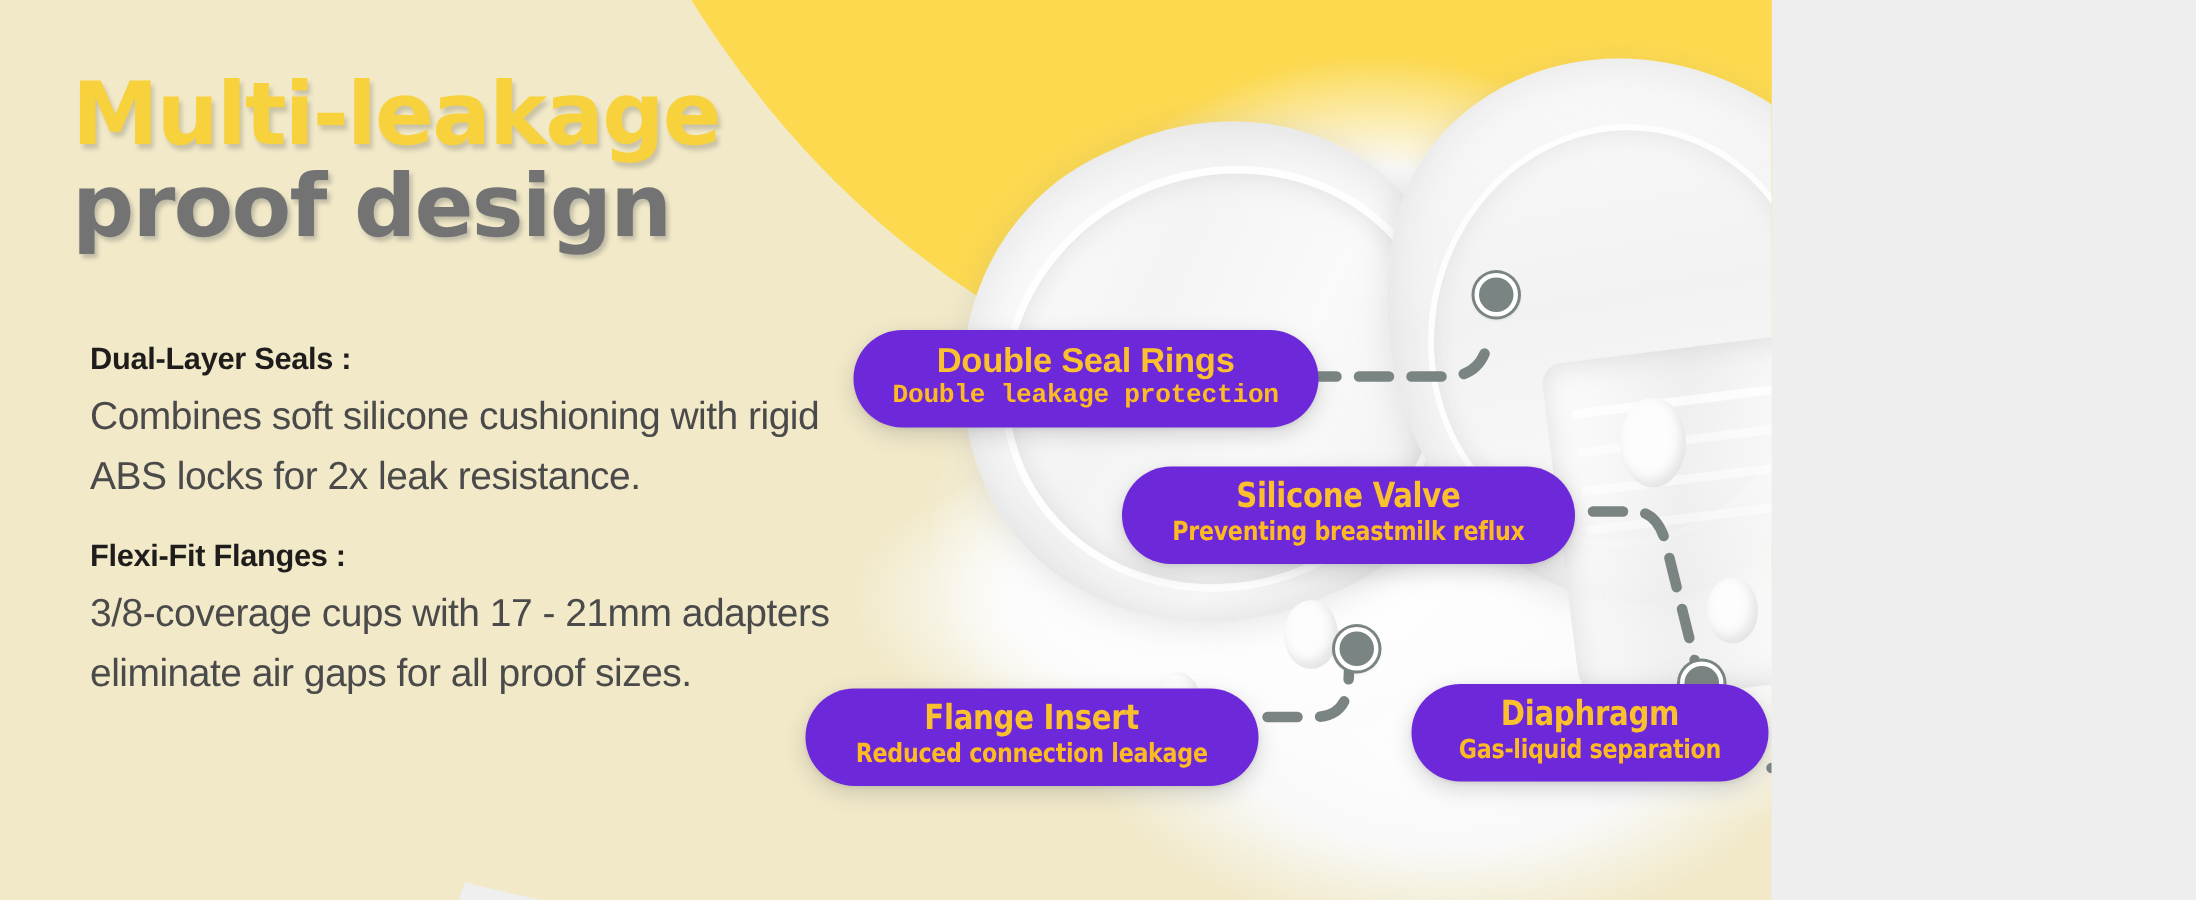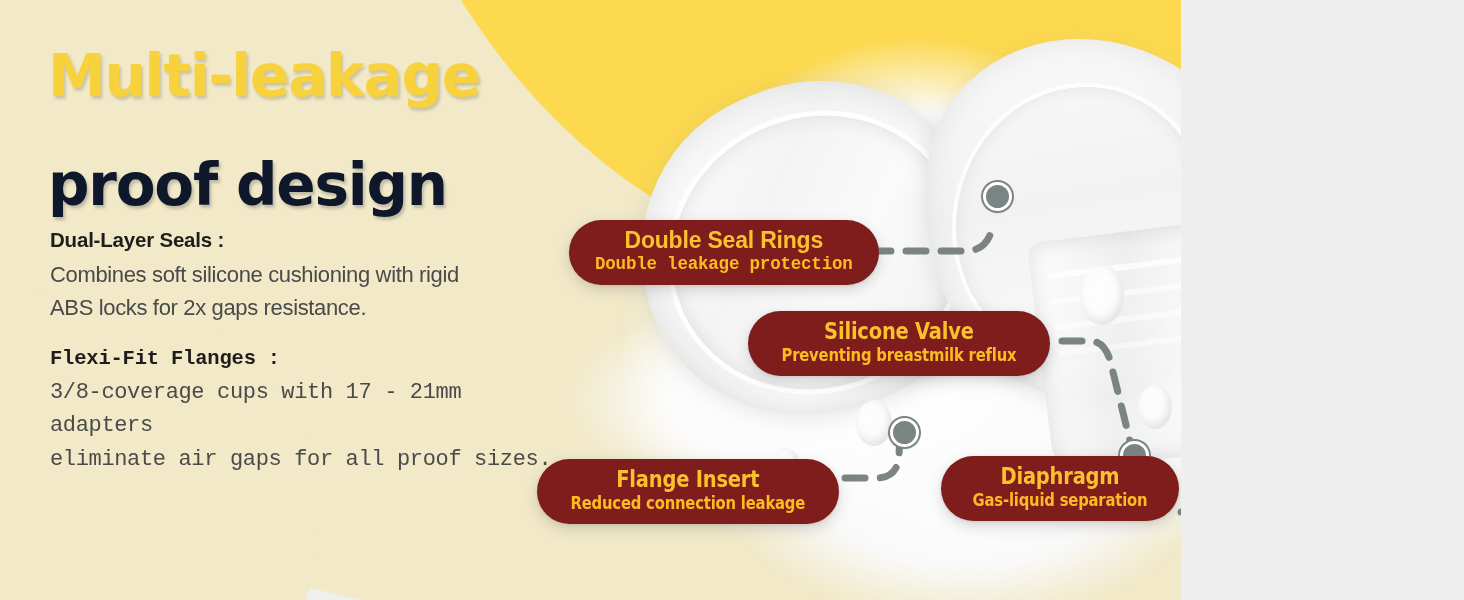--- a/index.html
+++ b/index.html
@@ -93,37 +93,37 @@
     background:radial-gradient(ellipse 380px 150px at 45% 40%, #ffffff 0%, #fcfcfc 50%, rgba(252,252,252,0) 78%);
   }
 
   
   .title{position:absolute;left:48px;top:46px;width:560px;}
   .title-line{
     font-size:58px;font-weight:bold;letter-spacing:-1.2px;line-height:1.06;
     font-family:"DejaVu Sans", sans-serif;
   }
   .title-yellow{color:#f7d23c;text-shadow:2px 3px 3px rgba(120,115,95,.32);}
-  .title-dark{color:#0f172a;text-shadow:2px 3px 3px rgba(110,110,110,.38);margin-top:48px;}
-
-  
-  .copy{position:absolute;left:50px;top:228px;width:520px;}
+  .title-dark{color:#737373;text-shadow:2px 3px 3px rgba(110,110,110,.38);}
+
+  
+  .copy{position:absolute;left:60px;top:228px;width:520px;}
   .copy-head{
     font-size:20.5px;font-weight:bold;color:#1f1d1b;margin:0 0 6px 0;
     letter-spacing:-.2px;
   }
   .copy-body{
-    font-size:22px;color:#4a4a4a;margin:0;line-height:1.52;letter-spacing:-.35px;
+    font-size:26px;color:#4a4a4a;margin:0;line-height:1.52;letter-spacing:-.35px;
   }
   .copy-block{margin-bottom:22px;}
-  .copy-block:last-child{margin-bottom:0;font-family:Liberation Mono, monospace;}
+  .copy-block:last-child{margin-bottom:0;}
 
   
   .pill{
-    position:absolute;background:#7f1d1d;border-radius:40px;
+    position:absolute;background:#6d28d9;border-radius:40px;
     padding:7px 26px 10px 26px;text-align:center;
     box-shadow:0 5px 14px rgba(120,120,120,.28), 0 1px 3px rgba(140,140,140,.2);
   }
   .pill-title{
     font-size:23px;font-weight:bold;color:#fbc02d;line-height:1.15;
     letter-spacing:-.2px;white-space:nowrap;
   }
   .pill-sub{
     font-size:17.5px;font-weight:bold;color:#fdbb22;line-height:1.2;
     letter-spacing:-.2px;white-space:nowrap;margin-top:1px;font-family:Liberation Mono, monospace;
@@ -191,21 +191,21 @@
 
   <div class="title">
     <div class="title-line title-yellow">Multi-leakage</div>
     <div class="title-line title-dark">proof design</div>
   </div>
 
   <div class="copy">
     <div class="copy-block">
       <p class="copy-head">Dual-Layer Seals :</p>
       <p class="copy-body">Combines soft silicone cushioning with rigid</p>
-      <p class="copy-body">ABS locks for 2x gaps resistance.</p>
+      <p class="copy-body">ABS locks for 2x leak resistance.</p>
     </div>
     <div class="copy-block">
       <p class="copy-head">Flexi-Fit Flanges :</p>
       <p class="copy-body">3/8-coverage cups with 17 - 21mm adapters</p>
       <p class="copy-body">eliminate air gaps for all proof sizes.</p>
     </div>
   </div>
 
   <div class="pill" id="pill-double-seal">
     <div class="pill-title">Double Seal Rings</div>

